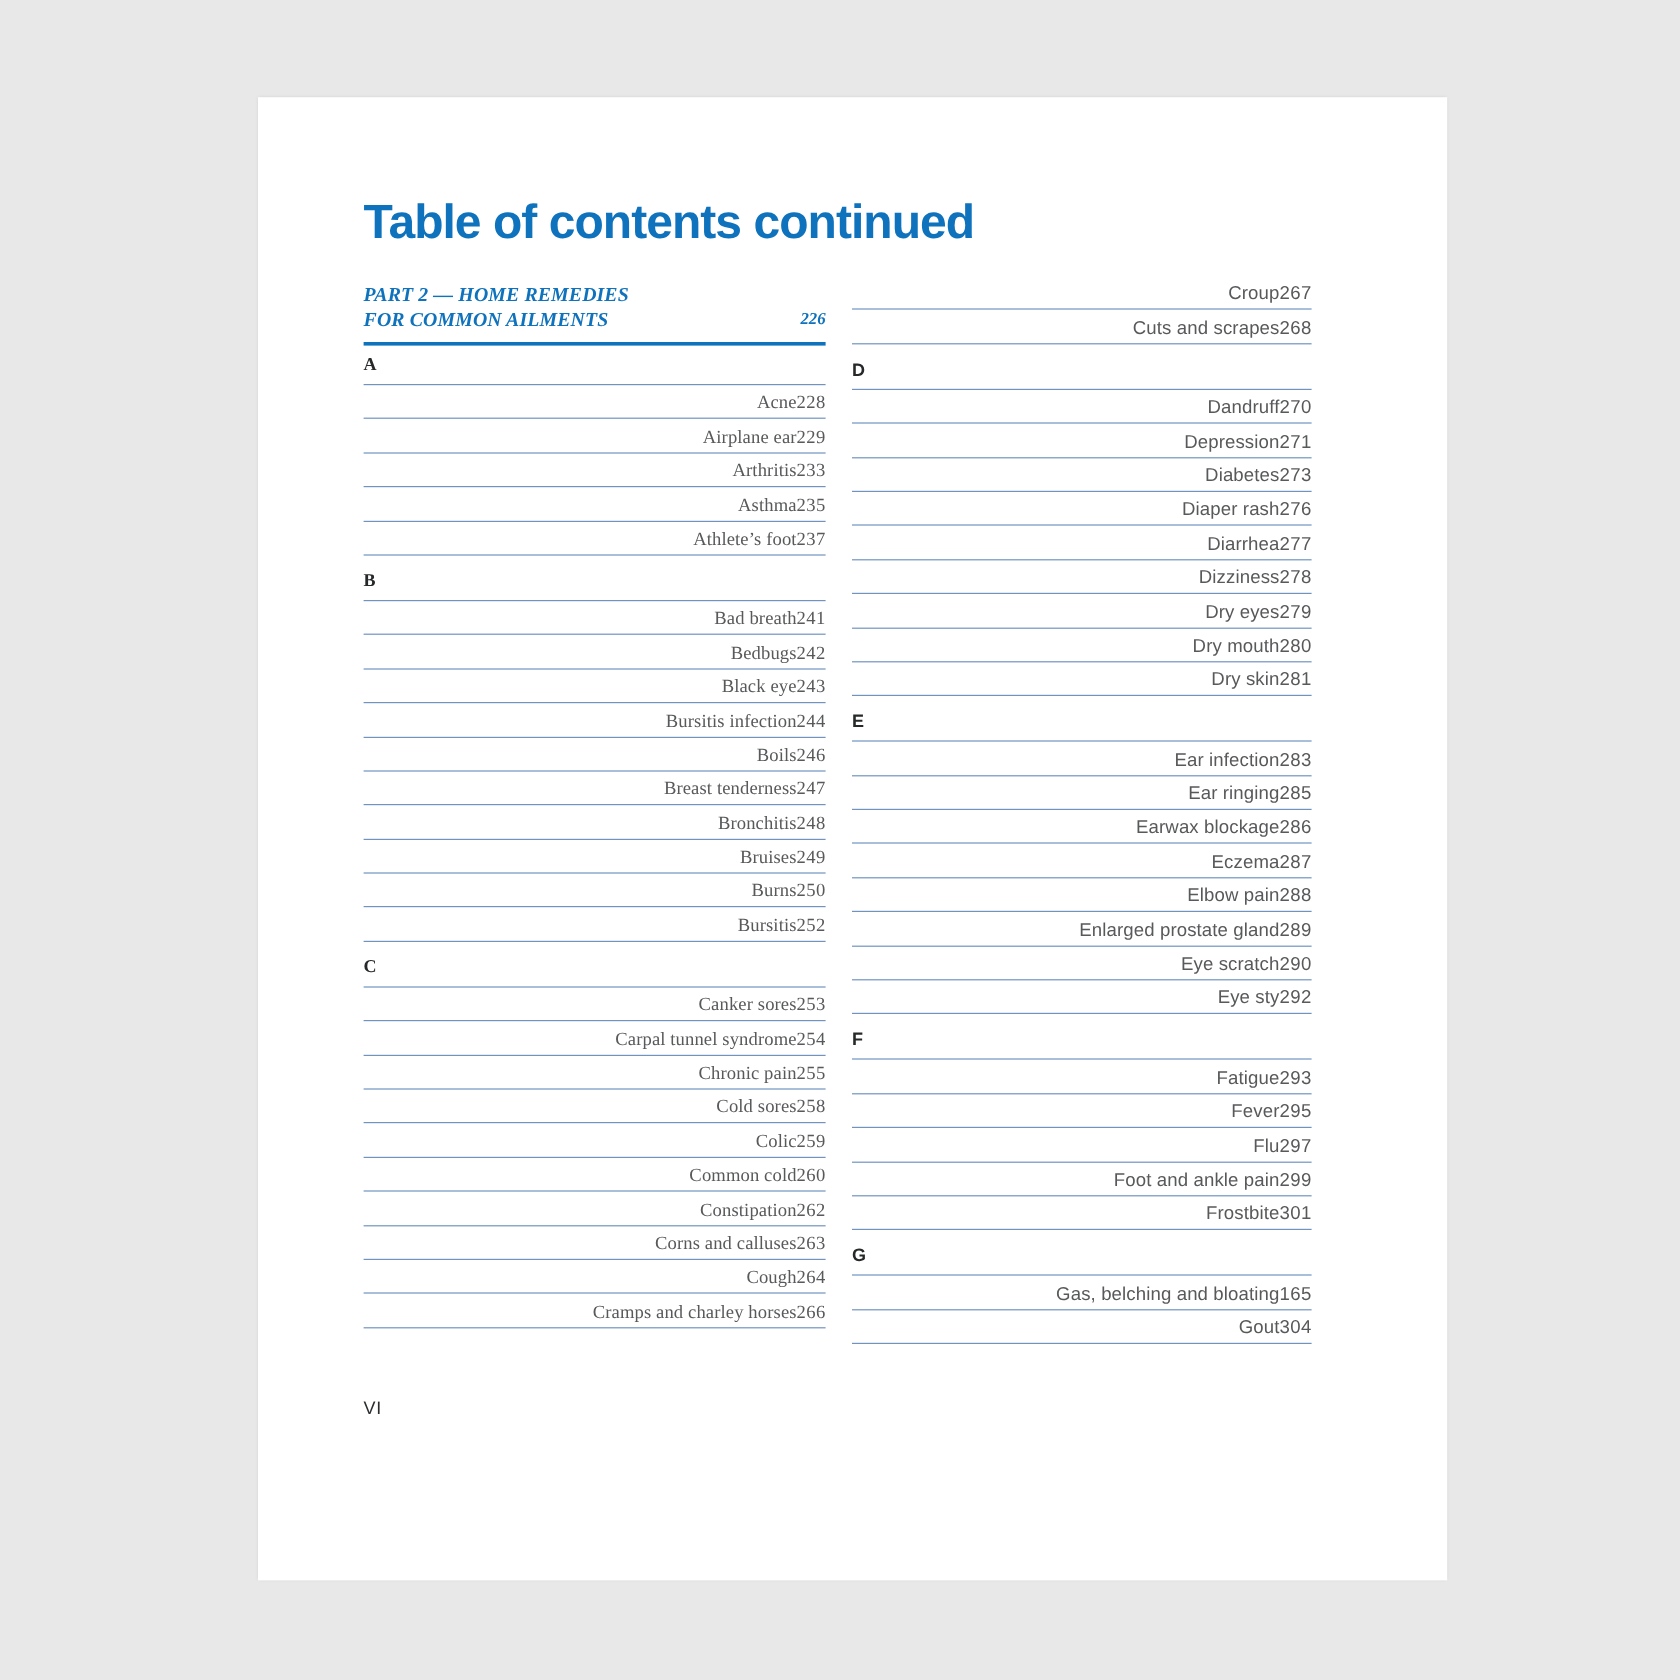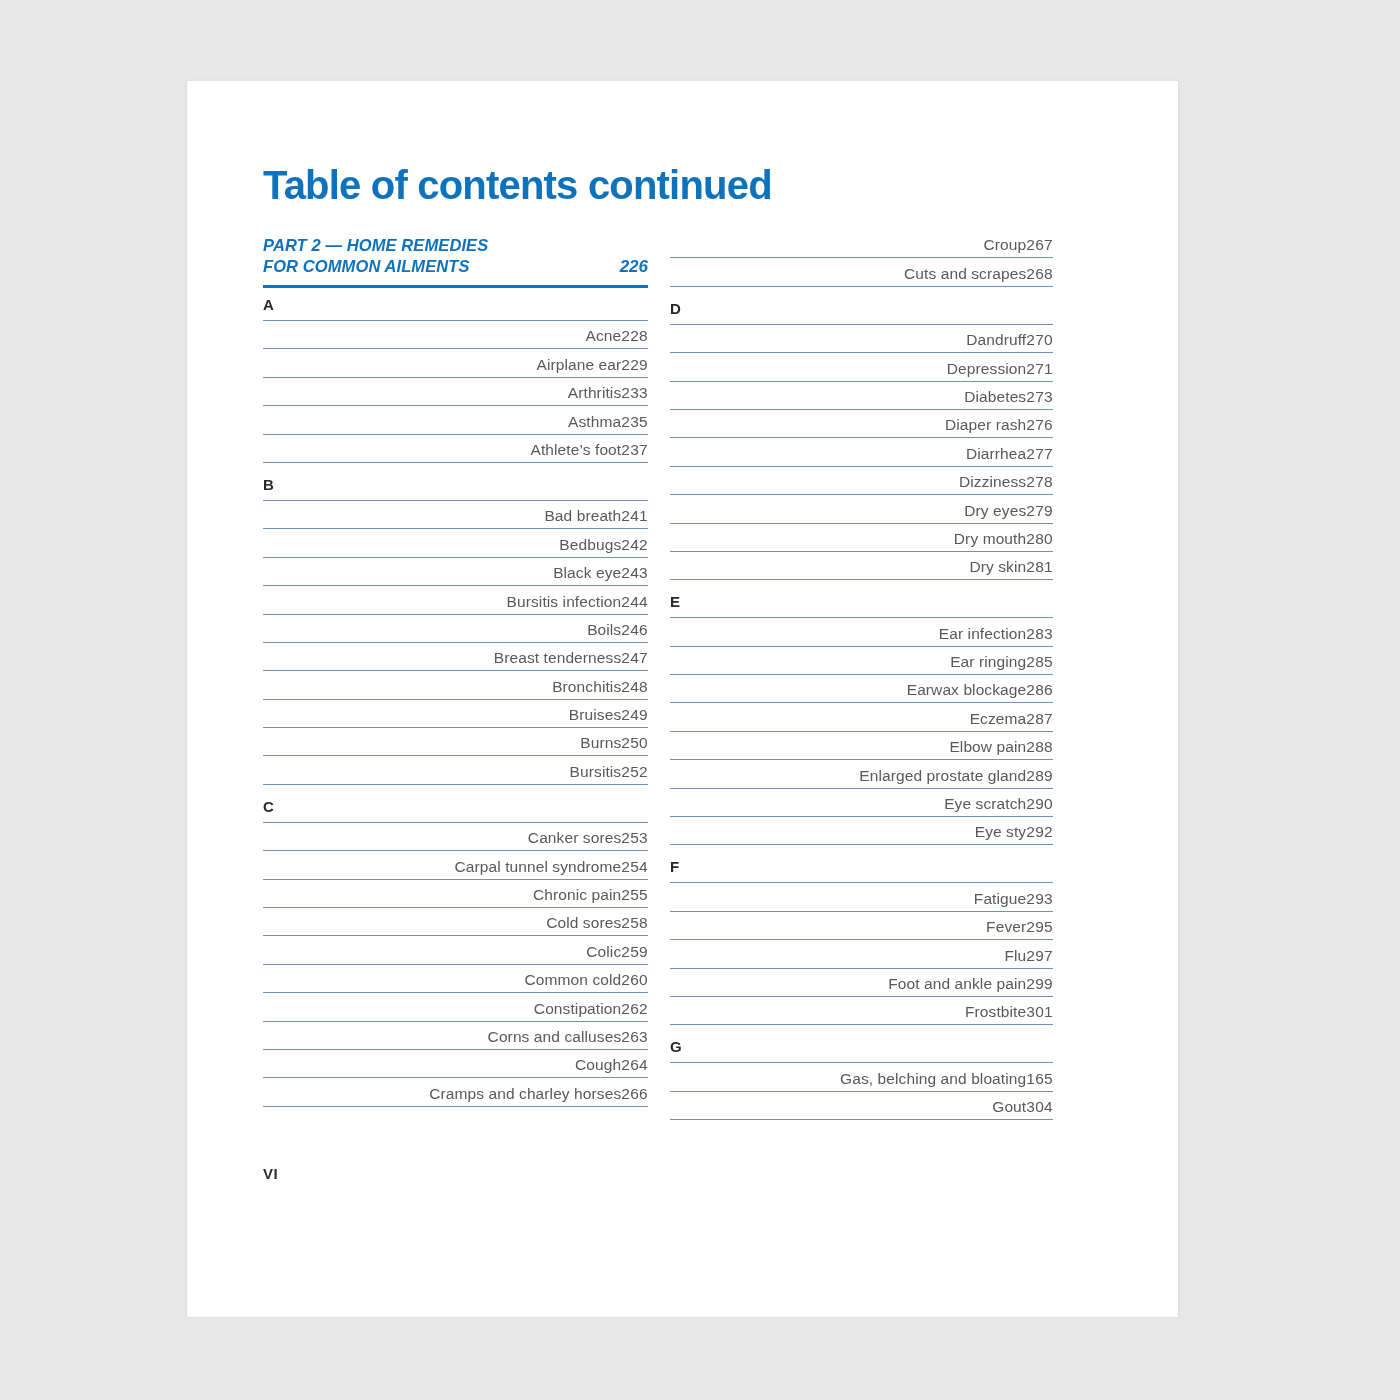--- a/index.html
+++ b/index.html
@@ -13,61 +13,62 @@
   * { margin: 0; padding: 0; box-sizing: border-box; }
   html, body {
     width: 1400px; height: 1400px;
     background: var(--bg);
     font-family: "Liberation Sans", sans-serif;
     position: relative;
     overflow: hidden;
   }
   .page {
     position: absolute;
-    left: 187px; top: 81px;
+    left: 215px; top: 81px;
     width: 991px; height: 1236px;
     background: var(--paper);
     box-shadow: 0 0 3px rgba(0,0,0,0.10);
+    padding-left: 12px;
   }
   .content {
     padding: 84px 0 0 76px;
     width: 866px;
   }
   .title {
     font-size: 40px;
     font-weight: bold;
     letter-spacing: -0.8px;
     color: var(--accent);
     line-height: 40px;
   }
   .cols {
     display: flex;
     gap: 22px;
     margin-top: 25px;
     align-items: flex-start;
   }
-  .col-left  { width: 385px; }
+  .col-left  { width: 385px; font-family: Liberation Serif, serif; }
   .col-right { width: 383px; }
   .part-heading {
     display: flex;
     justify-content: space-between;
     align-items: flex-end;
     border-bottom: 3px solid var(--accent);
     padding: 5px 0 8px 0;
     color: var(--accent);
     font-weight: bold;
     font-style: italic;
   }
   .part-lines div {
     font-size: 16.5px;
     line-height: 21px;
     letter-spacing: 0.1px;
   }
   .part-page {
-    font-size: 17px;
+    font-size: 14px;
     line-height: 21px;
   }
   .section-header {
     margin-top: 9px;
     height: 29px;
     padding-bottom: 7px;
     display: flex;
     align-items: flex-end;
     border-bottom: 1.5px solid var(--rule);
     font-size: 15px;
@@ -85,21 +86,21 @@
     border-bottom: 1.4px solid var(--rule);
     font-size: 15.5px;
     color: var(--entry-text);
     line-height: 15px;
   }
   .entry-label { letter-spacing: 0.1px; }
   .entry-page  { letter-spacing: 0.3px; }
   .footer {
     margin-top: 45px;
     font-size: 15px;
-    font-weight: bold;
+    font-weight: normal;
     color: #2b2d2f;
     letter-spacing: 0.5px;
   }
 </style>
 </head>
 <body>
 
 <div class="page">
   <div class="content">
 

